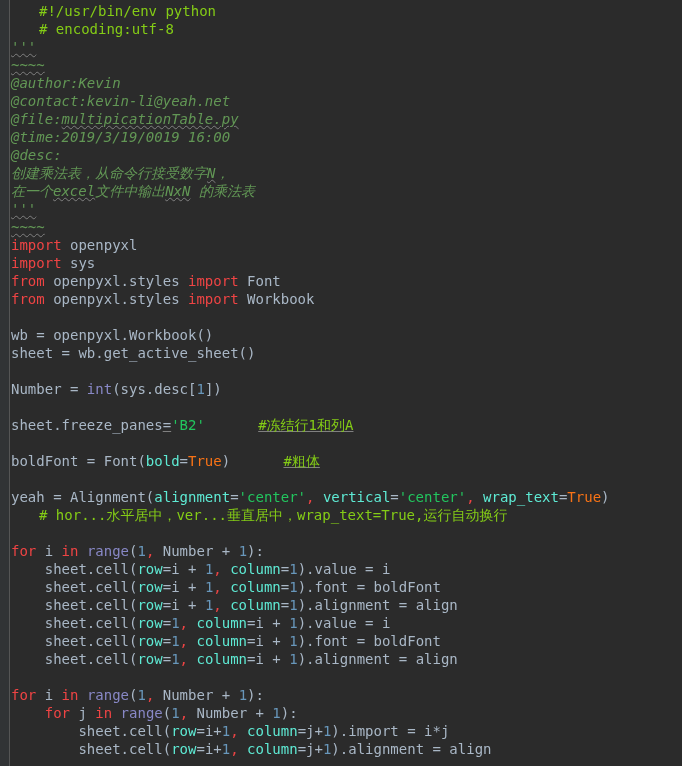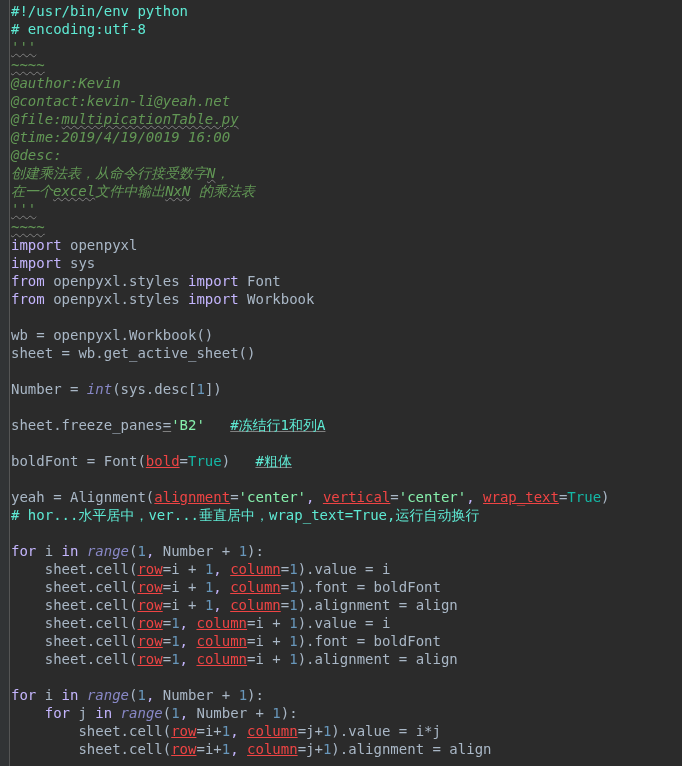--- a/index.html
+++ b/index.html
@@ -21,46 +21,46 @@
     width: 10px;
     height: 766px;
     background: #313335;
     border-right: 1px solid #555;
   }
   .code {
     position: absolute;
     left: 11px;
     top: 2px;
   }
-  .c-comment { color: #5eead4; }
+  .c-comment { color: #84cc16; padding-left: 28px; }
   .c-docstr  { color: #629755; font-style: italic; }
-  .c-keyword { color: #c4b5fd; }
-  .c-builtin { color: #8888c6; font-style: italic; }
-  .c-string  { color: #86efac; }
+  .c-keyword { color: #ef4444; }
+  .c-builtin { color: #8888c6; }
+  .c-string  { color: #22c55e; }
   .c-num     { color: #6897bb; }
-  .c-param   { color: #ef4444; text-decoration: underline; }
-  .c-bool    { color: #14b8a6; }
+  .c-param   { color: #5eead4; }
+  .c-bool    { color: #f97316; }
   .c-under   { text-decoration: underline wavy #808080; text-decoration-thickness:1px;}
   .c-under2  { text-decoration: underline #808080; }
 </style>
 </head>
 <body>
 
 
 
 <div class="gutter"></div>
 
 <div class="code"><span class="c-comment">#!/usr/bin/env python</span>
 <span class="c-comment"># encoding:utf-8</span>
 <span class="c-docstr"><span class="c-under">'''</span></span>
 <span class="c-docstr c-under">~~~~</span>
 <span class="c-docstr">@author:Kevin</span>
 <span class="c-docstr">@contact:kevin-li@yeah.net</span>
 <span class="c-docstr"><span>@file:</span><span class="c-under">multipicationTable.py</span></span>
-<span class="c-docstr">@time:2019/4/19/0019 16:00</span>
+<span class="c-docstr">@time:2019/3/19/0019 16:00</span>
 <span class="c-docstr">@desc:</span>
 <span class="c-docstr"><span>创建乘法表，从命令行接受数字</span><span class="c-under">N</span><span>，</span></span>
 <span class="c-docstr"><span>在一个</span><span class="c-under">excel</span><span>文件中输出</span><span class="c-under">NxN</span><span> 的乘法表</span></span>
 <span class="c-docstr"><span class="c-under">'''</span></span>
 <span class="c-docstr c-under">~~~~</span>
 <span><span class="c-keyword">import </span><span>openpyxl</span></span>
 <span><span class="c-keyword">import </span><span>sys</span></span>
 <span><span class="c-keyword">from </span><span>openpyxl.styles </span><span class="c-keyword">import </span><span>Font</span></span>
 <span><span class="c-keyword">from </span><span>openpyxl.styles </span><span class="c-keyword">import </span><span>Workbook</span></span>
 
@@ -79,19 +79,19 @@
 <span><span class="c-keyword">for </span><span>i </span><span class="c-keyword">in </span><span class="c-builtin">range</span><span>(</span><span class="c-num">1</span><span class="c-keyword">, </span><span>Number + </span><span class="c-num">1</span><span>):</span></span>
 <span><span>    sheet.cell(</span><span class="c-param">row</span><span>=i + </span><span class="c-num">1</span><span class="c-keyword">, </span><span class="c-param">column</span><span>=</span><span class="c-num">1</span><span>).value = i</span></span>
 <span><span>    sheet.cell(</span><span class="c-param">row</span><span>=i + </span><span class="c-num">1</span><span class="c-keyword">, </span><span class="c-param">column</span><span>=</span><span class="c-num">1</span><span>).font = boldFont</span></span>
 <span><span>    sheet.cell(</span><span class="c-param">row</span><span>=i + </span><span class="c-num">1</span><span class="c-keyword">, </span><span class="c-param">column</span><span>=</span><span class="c-num">1</span><span>).alignment = align</span></span>
 <span><span>    sheet.cell(</span><span class="c-param">row</span><span>=</span><span class="c-num">1</span><span class="c-keyword">, </span><span class="c-param">column</span><span>=i + </span><span class="c-num">1</span><span>).value = i</span></span>
 <span><span>    sheet.cell(</span><span class="c-param">row</span><span>=</span><span class="c-num">1</span><span class="c-keyword">, </span><span class="c-param">column</span><span>=i + </span><span class="c-num">1</span><span>).font = boldFont</span></span>
 <span><span>    sheet.cell(</span><span class="c-param">row</span><span>=</span><span class="c-num">1</span><span class="c-keyword">, </span><span class="c-param">column</span><span>=i + </span><span class="c-num">1</span><span>).alignment = align</span></span>
 
 <span><span class="c-keyword">for </span><span>i </span><span class="c-keyword">in </span><span class="c-builtin">range</span><span>(</span><span class="c-num">1</span><span class="c-keyword">, </span><span>Number + </span><span class="c-num">1</span><span>):</span></span>
 <span><span>    </span><span class="c-keyword">for </span><span>j </span><span class="c-keyword">in </span><span class="c-builtin">range</span><span>(</span><span class="c-num">1</span><span class="c-keyword">, </span><span>Number + </span><span class="c-num">1</span><span>):</span></span>
-<span><span>        sheet.cell(</span><span class="c-param">row</span><span>=i+</span><span class="c-num">1</span><span class="c-keyword">, </span><span class="c-param">column</span><span>=j+</span><span class="c-num">1</span><span>).value = i*j</span></span>
+<span><span>        sheet.cell(</span><span class="c-param">row</span><span>=i+</span><span class="c-num">1</span><span class="c-keyword">, </span><span class="c-param">column</span><span>=j+</span><span class="c-num">1</span><span>).import = i*j</span></span>
 <span><span>        sheet.cell(</span><span class="c-param">row</span><span>=i+</span><span class="c-num">1</span><span class="c-keyword">, </span><span class="c-param">column</span><span>=j+</span><span class="c-num">1</span><span>).alignment = align</span></span>
 
 </div>
 
 
 
 
 </body></html>

